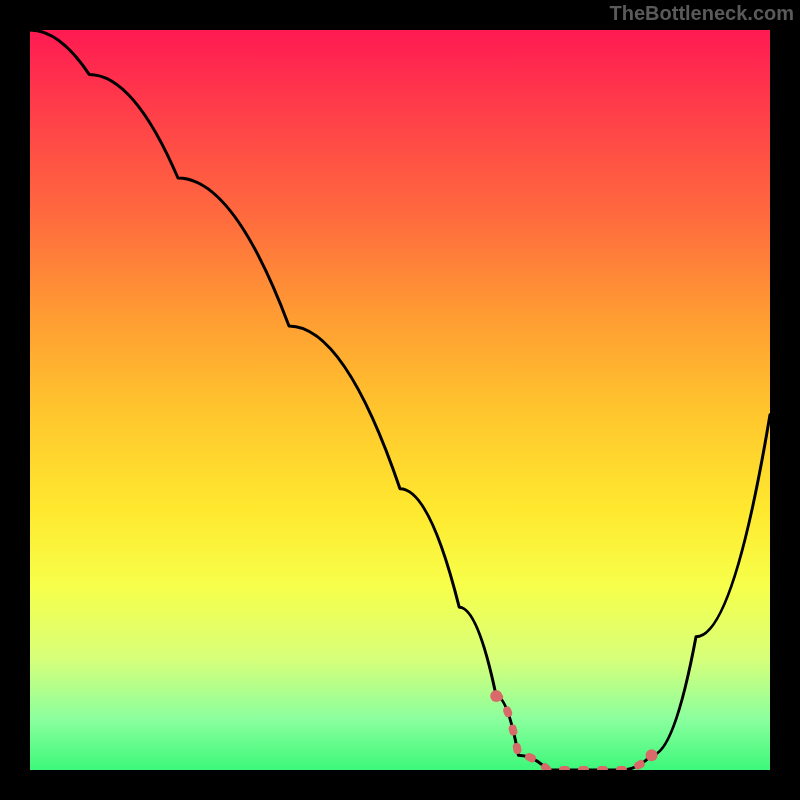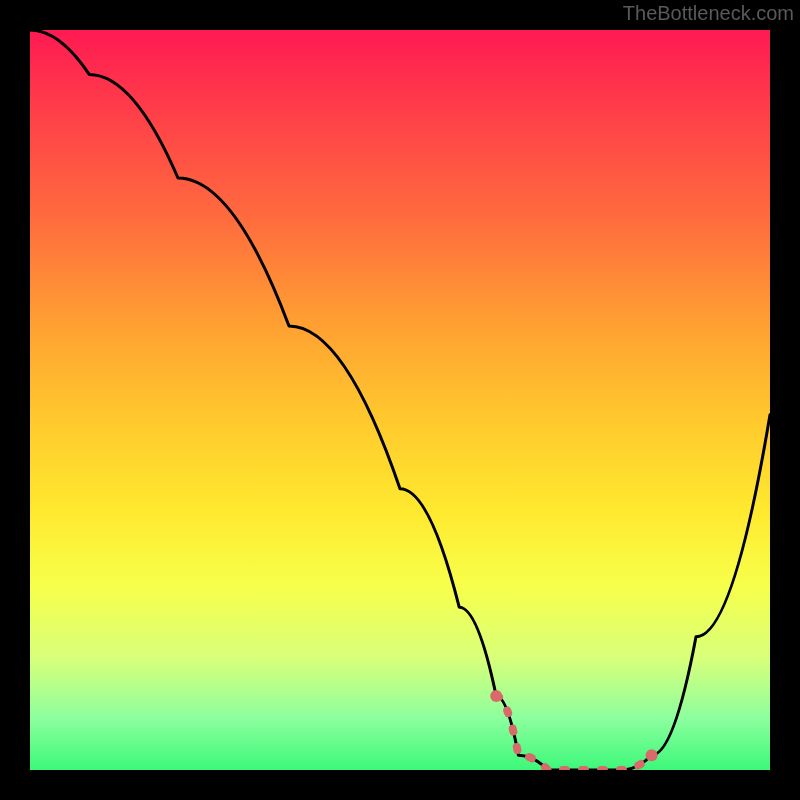--- a/index.html
+++ b/index.html
@@ -16,21 +16,21 @@
     width: 800px;
     height: 800px;
     background: #000;
   }
   .watermark {
     position: absolute;
     top: 2px;
     right: 6px;
     color: #5a5a5a;
     font-size: 20px;
-    font-weight: 400;
+    font-weight: 700;
     z-index: 10;
     user-select: none;
   }
   .plot {
     position: absolute;
     left: 30px;
     top: 30px;
     width: 740px;
     height: 740px;
     overflow: hidden;

